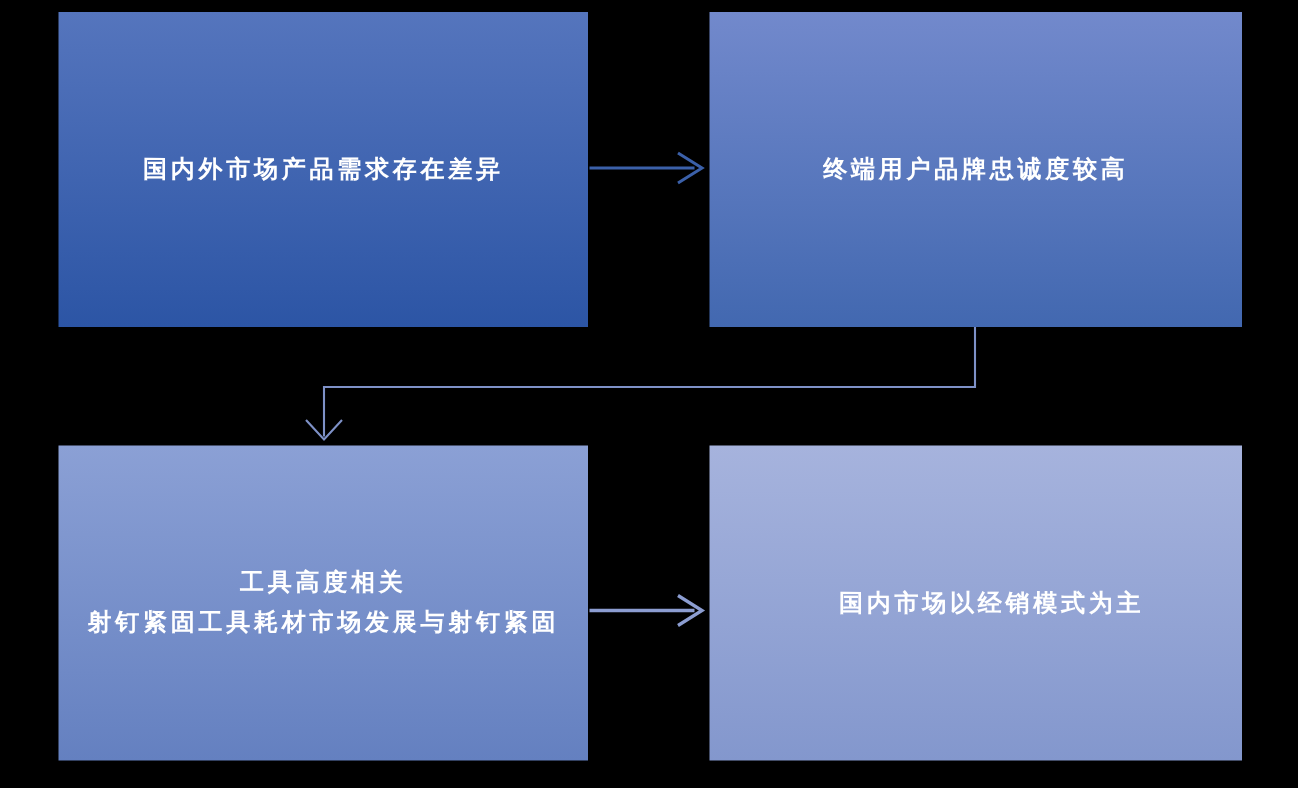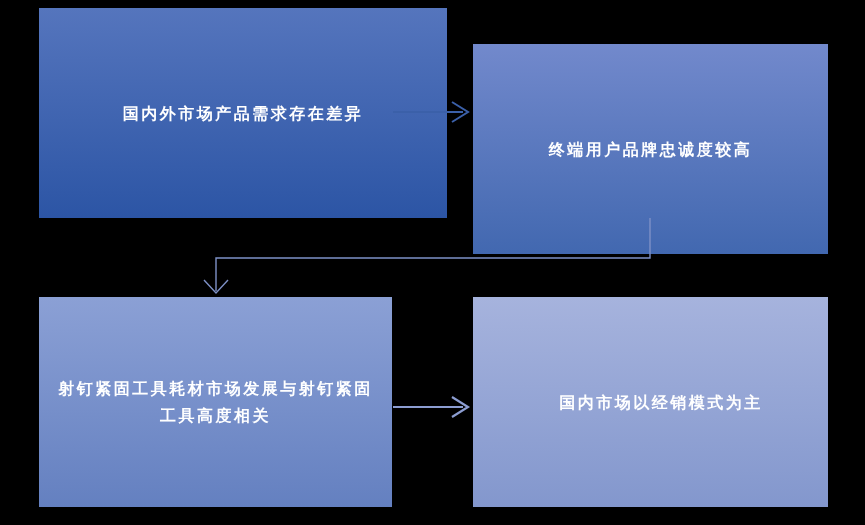--- a/index.html
+++ b/index.html
@@ -28,22 +28,22 @@
     letter-spacing: 2.5px;
     line-height: 27px;
     padding: 0 14px;
     box-sizing: border-box;
   }
   .flow-node .line {
     display: block;
     white-space: nowrap;
   }
   .flow-node .line:empty { display: none; }
-  #node0 { left: 39px;  top: 8px;   width: 408px; height: 210px; }
-  #node1 { left: 473px; top: 8px;   width: 355px; height: 210px; margin-top: 36px; }
+  #node0 { left: 39px;  top: 8px;   width: 353px; height: 210px; }
+  #node1 { left: 473px; top: 8px;   width: 355px; height: 210px; }
   #node2 { left: 39px;  top: 297px; width: 353px; height: 210px; }
   #node3 { left: 473px; top: 297px; width: 355px; height: 210px; padding-left: 35px; }
   #connector-layer {
     position: absolute;
     left: 0; top: 0;
     width: 865px;
     height: 525px;
     pointer-events: none;
   }
 </style>
@@ -56,22 +56,22 @@
     <span class="line">国内外市场产品需求存在差异</span>
 
   </div>
 
   <div id="node1" class="flow-node" style="background: linear-gradient(rgb(114, 137, 204), rgb(66, 104, 176)); color: rgb(255, 255, 255);">
     <span class="line">终端用户品牌忠诚度较高</span>
 
   </div>
 
   <div id="node2" class="flow-node" style="background: linear-gradient(rgb(139, 160, 213), rgb(100, 128, 192)); color: rgb(255, 255, 255);">
+    <span class="line">工具高度相关</span>
     <span class="line">射钉紧固工具耗材市场发展与射钉紧固</span>
-    <span class="line">工具高度相关</span>
   </div>
 
   <div id="node3" class="flow-node" style="background: linear-gradient(rgb(166, 179, 221), rgb(131, 151, 205)); color: rgb(255, 255, 255);">
     <span class="line">国内市场以经销模式为主</span>
 
   </div>
 
   <svg id="connector-layer" viewBox="0 0 865 525" xmlns="http://www.w3.org/2000/svg">
 
     <g fill="none" stroke-width="2" stroke="#3b60a9">

